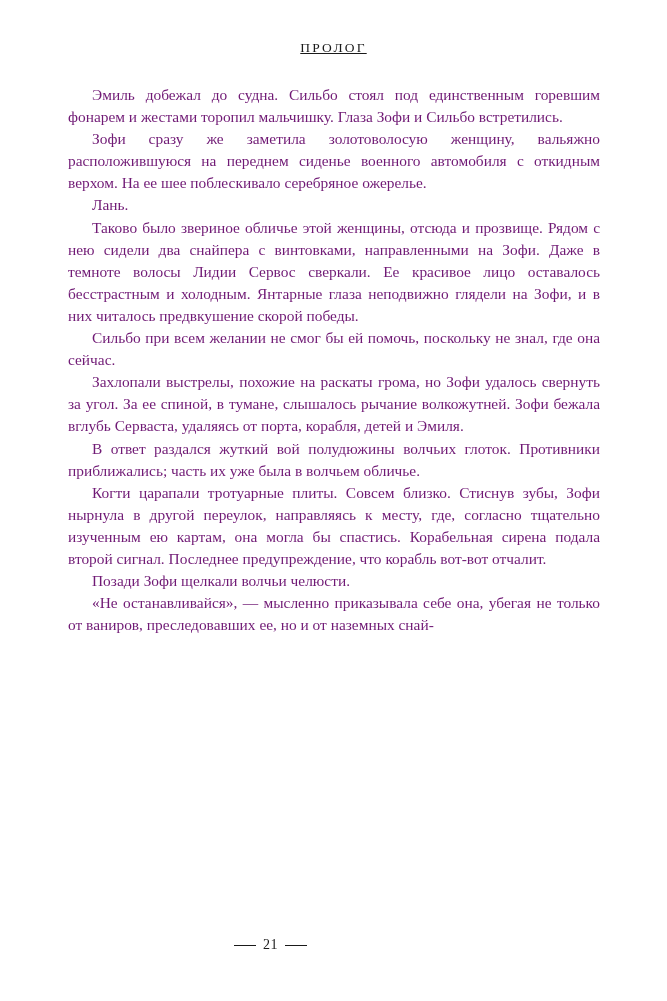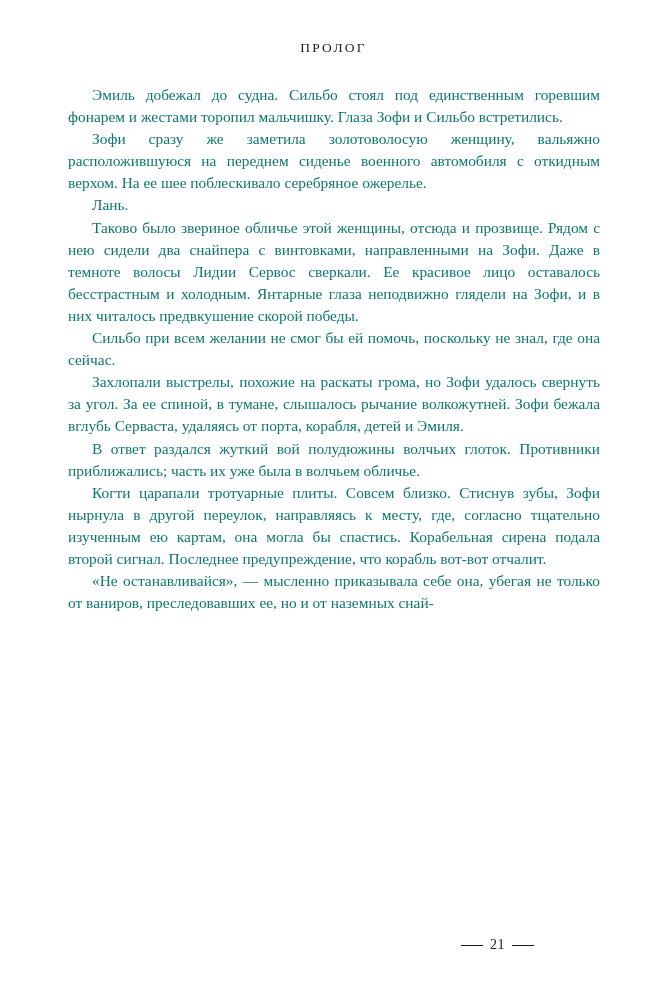--- a/index.html
+++ b/index.html
@@ -24,48 +24,49 @@
   .running-head {
     position: absolute;
     top: 40px;
     left: 0;
     width: 667px;
     text-align: center;
     font-size: 13.5px;
     letter-spacing: 2.2px;
     font-family: "Liberation Serif", serif;
     color: #1a1a1a;
+    text-decoration: underline;
   }
   .text-block {
     position: absolute;
     top: 84px;
     left: 68px;
     width: 532px;
     font-size: 15.4px;
     line-height: 22.1px;
     text-align: justify;
     text-justify: inter-word;
-    color: #0f766e;
+    color: #701a75;
     -webkit-hyphens: manual;
     hyphens: manual;
     font-family: Liberation Serif, serif;
   }
   .text-block p {
     margin: 0;
     text-indent: 24px;
   }
   .text-block p.gap-before {
     margin-top: 20px;
   }
   .folio {
     position: absolute;
     bottom: 48px;
     left: 0;
     width: 541px;
-    text-align: right;
+    text-align: center;
     font-size: 14px;
     color: #1a1a1a;
   }
   .folio .rule {
     display: inline-block;
     width: 22px;
     height: 1px;
     background: #1a1a1a;
     vertical-align: middle;
     margin: 0 7px;
@@ -85,20 +86,21 @@
 
   <div class="text-block">
     <p>Эмиль добежал до судна. Сильбо стоял под единственным горевшим фонарем и жестами торопил мальчишку. Глаза Зофи и Сильбо встретились.</p>
     <p>Зофи сразу же заметила золотоволосую женщину, вальяжно расположившуюся на переднем сиденье военного автомобиля с откидным верхом. На ее шее поблескивало серебряное ожерелье.</p>
     <p>Лань.</p>
     <p>Таково было звериное обличье этой женщины, отсюда и прозвище. Рядом с нею сидели два снайпера с винтовками, направленными на Зофи. Даже в темноте волосы Лидии Сервос сверкали. Ее красивое лицо оставалось бесстрастным и холодным. Янтарные глаза неподвижно глядели на Зофи, и в них читалось предвкушение скорой победы.</p>
     <p>Сильбо при всем желании не смог бы ей помочь, поскольку не знал, где она сейчас.</p>
     <p>Захлопали выстрелы, похожие на раскаты грома, но Зофи удалось свернуть за угол. За ее спиной, в тумане, слышалось рычание волкожутней. Зофи бежала вглубь Серваста, удаляясь от порта, корабля, детей и Эмиля.</p>
     <p>В ответ раздался жуткий вой полудюжины волчьих глоток. Противники приближались; часть их уже была в волчьем обличье.</p>
     <p>Когти царапали тротуарные плиты. Совсем близко. Стиснув зубы, Зофи нырнула в другой переулок, направляясь к месту, где, согласно тщательно изученным ею картам, она могла бы спастись. Корабельная сирена подала второй сигнал. Последнее предупреждение, что корабль вот-вот отчалит.</p>
+    <p>Позади Зофи щелкали волчьи челюсти.</p>
     <p>«Не останавливайся», — мысленно приказывала себе она, убегая не только от ваниров, преследовавших ее, но и от наземных снай-</p>
   </div>
 
   <div class="folio">
     <span class="rule"></span><span class="num">21</span><span class="rule"></span>
   </div>
 
 </div>
 
 </body></html>

